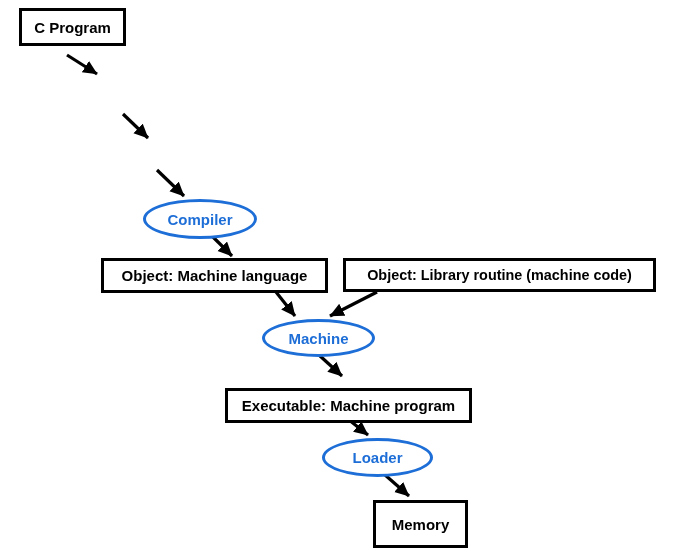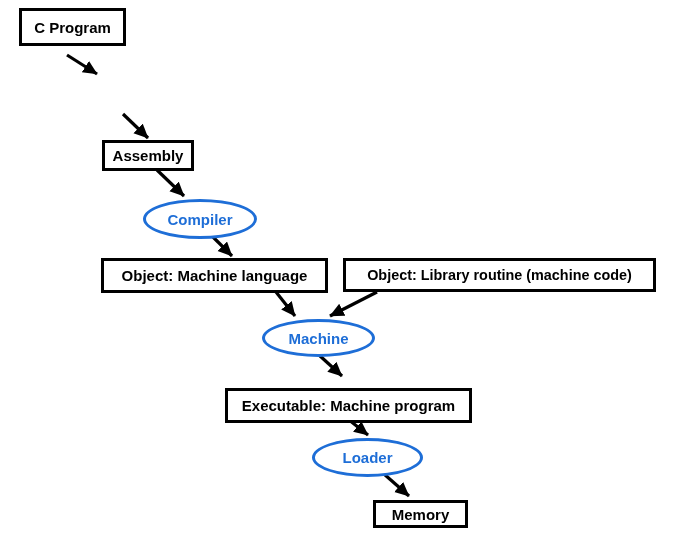--- a/index.html
+++ b/index.html
@@ -78,29 +78,28 @@
     <line x1="276" y1="292" x2="295" y2="316" marker-end="url(#ah)"></line>
     <line x1="377" y1="292" x2="330" y2="316" marker-end="url(#ah)"></line>
     <line x1="319" y1="355" x2="342" y2="376" marker-end="url(#ah)"></line>
     <line x1="339" y1="412" x2="368" y2="435" marker-end="url(#ah)"></line>
     <line x1="384" y1="474" x2="409" y2="496" marker-end="url(#ah)"></line>
   </svg>
 
   <div class="node box" style="left:19px; top:8px; width:107px; height:38px;">C Program</div>
 
 
-  <div class="node box" style="left:102px; top:140px; width:92px; height:31px;">Assembly</div>
 
   <div class="node ellipse" style="left:143px; top:199px; width:114px; height:40px;">Compiler</div>
 
   <div class="node box small-text" style="left:343px; top:258px; width:313px; height:34px;">Object: Library routine (machine code)</div>
 
   <div class="node box" style="left:101px; top:258px; width:227px; height:35px;">Object: Machine language</div>
 
   <div class="node ellipse" style="left:262px; top:319px; width:113px; height:38px;">Machine</div>
 
   <div class="node box" style="left:225px; top:378px; width:247px; height:35px;margin-top:10px;">Executable: Machine program</div>
 
-  <div class="node ellipse" style="left:312px; top:438px; width:111px; height:39px;">Loader</div>
+  <div class="node ellipse" style="left:322px; top:438px; width:111px; height:39px;">Loader</div>
 
-  <div class="node box" style="left:373px; top:500px; width:95px; height:28px;">Memory</div>
+  <div class="node box" style="left:373px; top:500px; width:95px; height:48px;">Memory</div>
 
 </div>
 
 </body></html>

